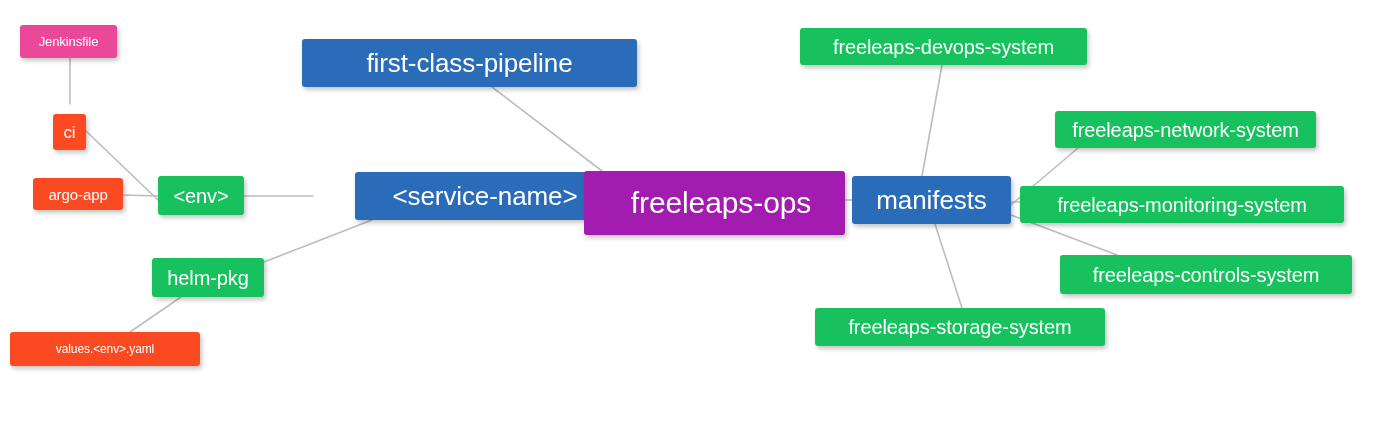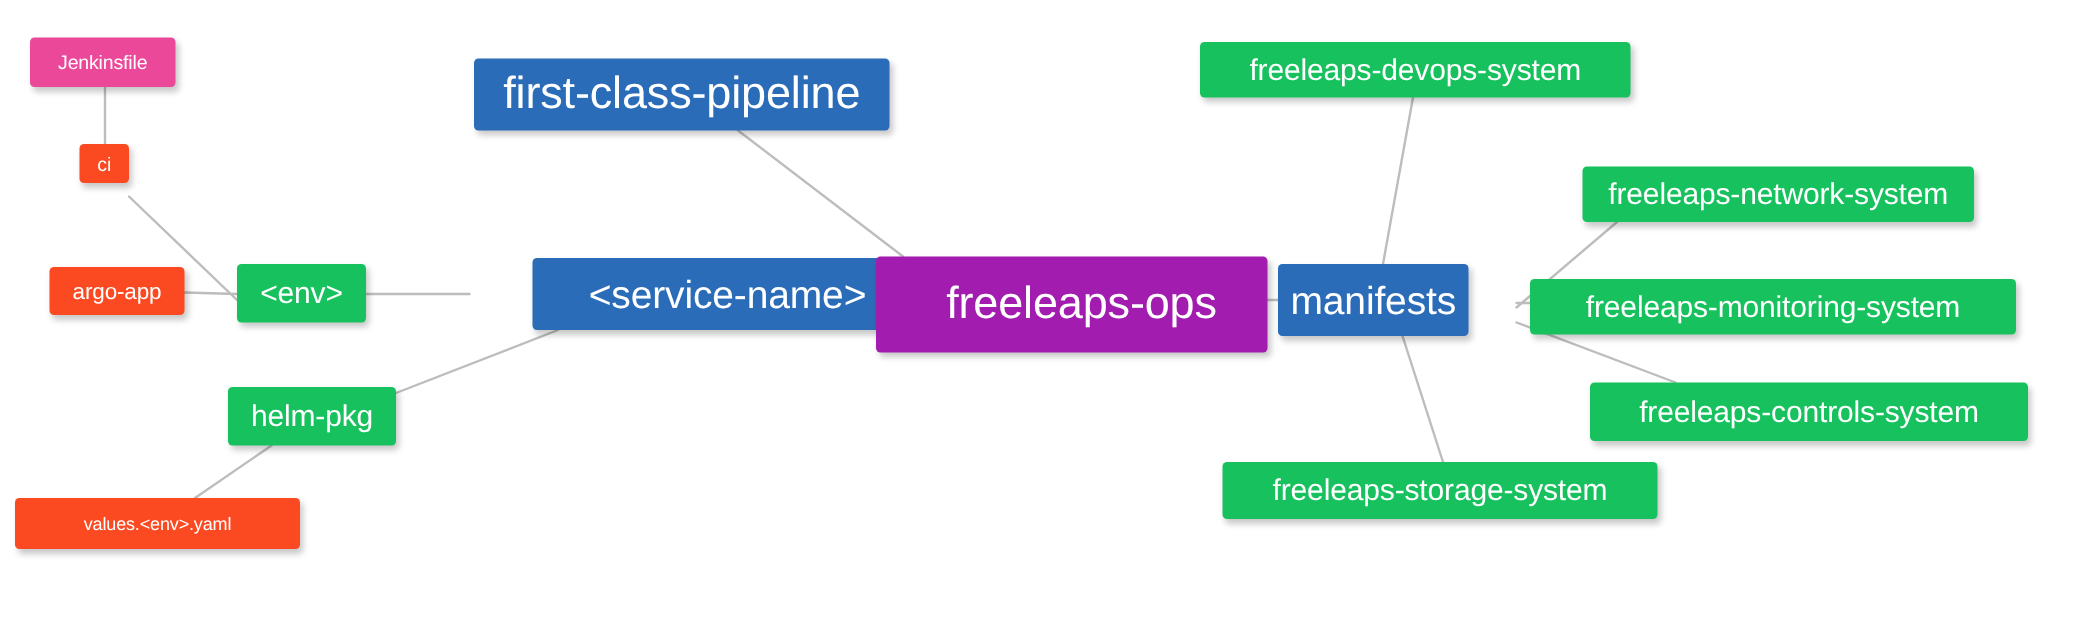--- a/index.html
+++ b/index.html
@@ -62,28 +62,28 @@
       <line x1="573" y1="196" x2="584" y2="196" stroke="#bdbdbd" stroke-width="1.6" stroke-linecap="round"></line>
       <line x1="845" y1="200" x2="852" y2="200" stroke="#bdbdbd" stroke-width="1.6" stroke-linecap="round"></line>
       <line x1="922" y1="176" x2="942" y2="65" stroke="#bdbdbd" stroke-width="1.6" stroke-linecap="round"></line>
       <line x1="1011" y1="205" x2="1078" y2="148" stroke="#bdbdbd" stroke-width="1.6" stroke-linecap="round"></line>
       <line x1="1011" y1="202" x2="1052" y2="202" stroke="#bdbdbd" stroke-width="1.6" stroke-linecap="round"></line>
       <line x1="1011" y1="215" x2="1117" y2="255" stroke="#bdbdbd" stroke-width="1.6" stroke-linecap="round"></line>
       <line x1="935" y1="224" x2="962" y2="308" stroke="#bdbdbd" stroke-width="1.6" stroke-linecap="round"></line>
     </svg>
   <div id="node-layer">
       <div class="node n-orange" style="left: 20px; top: 25px; width: 97px; height: 33px; font-size: 13px;">Jenkinsfile</div>
-      <div class="node n-red" style="left: 53px; top: 96px; width: 33px; height: 26px; font-size: 13px;">ci</div>
+      <div class="node n-red" style="left: 53px; top: 114px; width: 33px; height: 36px; font-size: 17px;">ci</div>
       <div class="node n-red" style="left: 33px; top: 178px; width: 90px; height: 32px; font-size: 15px;">argo-app</div>
       <div class="node n-green" style="left: 158px; top: 176px; width: 86px; height: 39px; font-size: 20px;">&lt;env&gt;</div>
       <div class="node n-green" style="left: 152px; top: 258px; width: 112px; height: 39px; font-size: 20px;">helm-pkg</div>
       <div class="node n-red" style="left: 10px; top: 332px; width: 190px; height: 34px; font-size: 12px;">values.&lt;env&gt;.yaml</div>
-      <div class="node n-blue" style="left: 316px; top: 39px; width: 277px; height: 48px; font-size: 30px;">first-class-pipeline</div>
+      <div class="node n-blue" style="left: 302px; top: 39px; width: 335px; height: 48px; font-size: 26px;">first-class-pipeline</div>
       <div class="node n-blue" style="left: 313px; top: 172px; width: 260px; height: 48px; font-size: 26px; margin-left: 42px;">&lt;service-name&gt;</div>
       <div class="node n-root" style="left: 584px; top: 171px; width: 261px; height: 64px; font-size: 30px;">freeleaps-ops</div>
-      <div class="node n-blue" style="left: 852px; top: 176px; width: 127px; height: 48px; font-size: 26px;">manifests</div>
+      <div class="node n-blue" style="left: 852px; top: 176px; width: 159px; height: 48px; font-size: 26px;">manifests</div>
       <div class="node n-green" style="left: 800px; top: 28px; width: 287px; height: 37px; font-size: 20px;">freeleaps-devops-system</div>
       <div class="node n-green" style="left: 1055px; top: 111px; width: 261px; height: 37px; font-size: 20px; text-align: right;">freeleaps-network-system</div>
       <div class="node n-green" style="left: 1020px; top: 186px; width: 324px; height: 37px; font-size: 20px;">freeleaps-monitoring-system</div>
       <div class="node n-green" style="left: 1060px; top: 255px; width: 292px; height: 39px; font-size: 20px;">freeleaps-controls-system</div>
       <div class="node n-green" style="left: 815px; top: 308px; width: 290px; height: 38px; font-size: 20px;">freeleaps-storage-system</div>
     </div>
 </div>
 
 </body></html>

